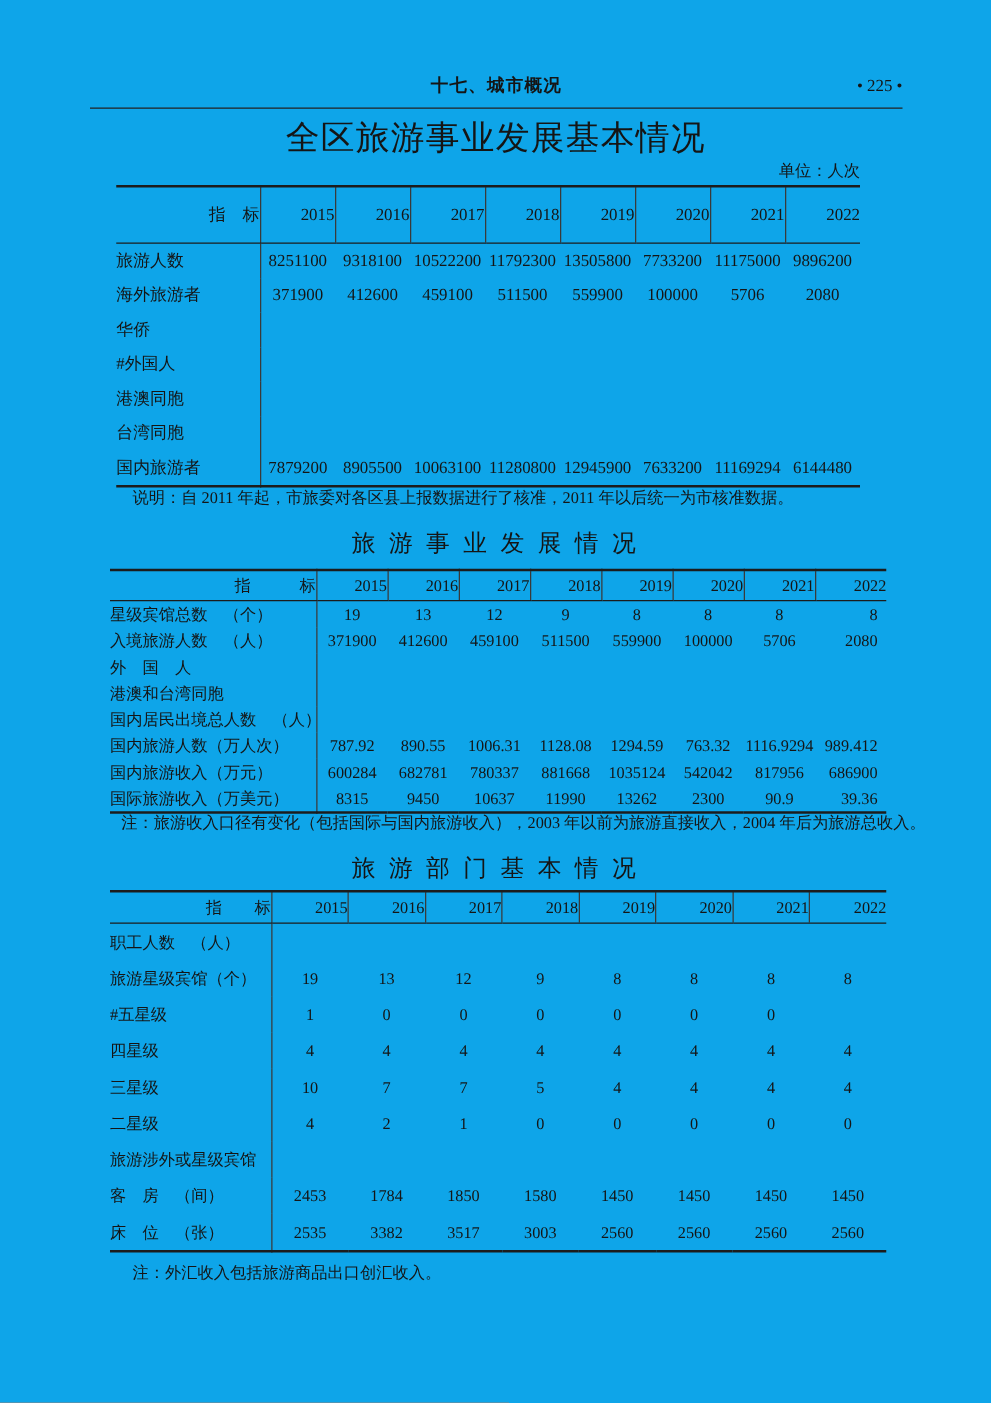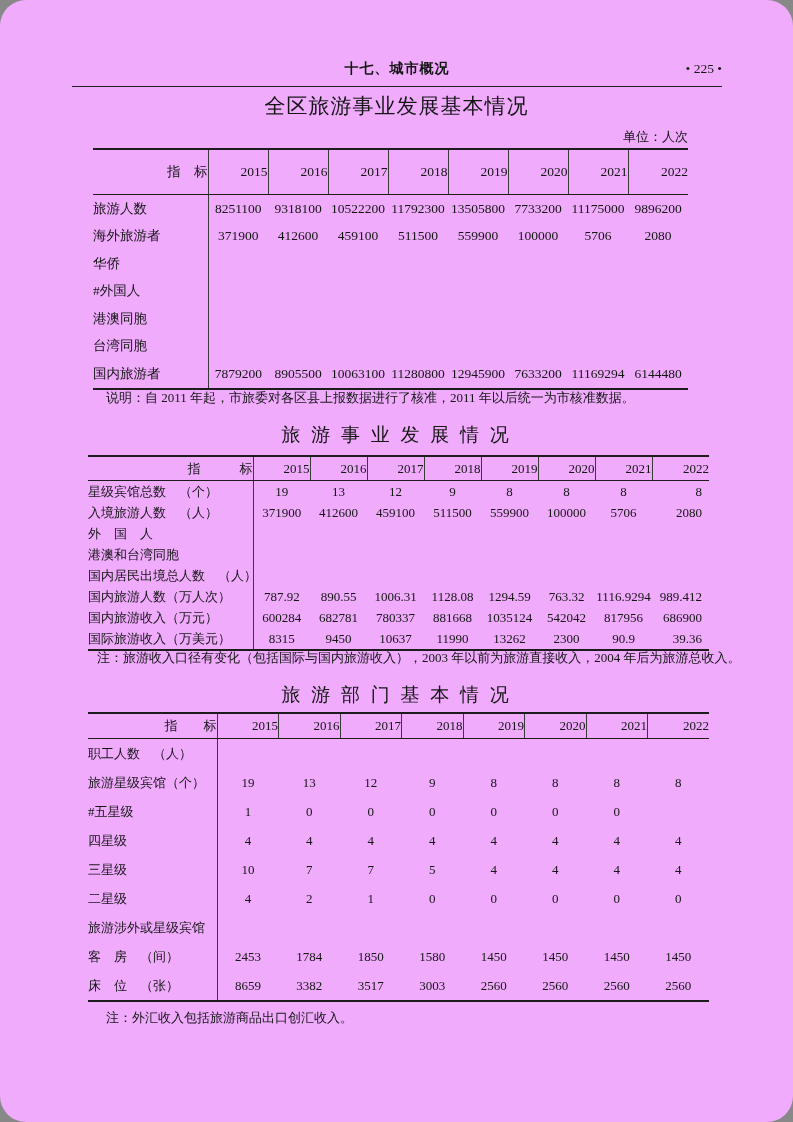--- a/index.html
+++ b/index.html
@@ -1,36 +1,35 @@
 <!DOCTYPE html>
 <html><head>
 <meta charset="utf-8">
 <style>
   html,body { margin:0; padding:0; background:#888; }
   .page {
     position:relative; width:793px; height:1122px; margin:0 auto;
-    background:#f0abfc; color:#151515;
+    background:#0ea5e9; color:#151515;
     font-family:"Liberation Serif","DejaVu Serif",serif;
     overflow:hidden;
-    border-radius:26px;
   }
   
   .page-header { position:absolute; top:60px; left:72px; width:650px; height:20px; }
   .chapter {
     position:absolute; left:0; right:0; text-align:center;
     font-family:"Liberation Sans","DejaVu Sans",sans-serif;
     font-weight:bold; font-size:14px; letter-spacing:1px;
   }
   .pageno { position:absolute; right:0; top:1px; font-size:13.5px; }
   .header-rule { position:absolute; top:86px; left:72px; width:650px; border-top:1.5px solid #222; }
 
   
   .main-title {
     position:absolute; top:92px; left:0; width:793px; margin:0;
-    text-align:center; font-size:21px; font-weight:500; letter-spacing:1px;
+    text-align:center; font-size:27px; font-weight:500; letter-spacing:1px;
   }
   .sec-title {
     position:absolute; left:0; width:793px; margin:0;
     text-align:center; font-size:19px; font-weight:500; letter-spacing:3px;
   }
   .t2-title { top:422px; }
   .t3-title { top:682px; }
   .unit-label { position:absolute; top:128px; left:93px; width:595px; text-align:right; font-size:13px; }
   .note { position:absolute; font-size:13px; white-space:nowrap; }
   .note1 { top:389px; left:106px; }
@@ -427,21 +426,21 @@
             <td class="num">1784</td>
             <td class="num">1850</td>
             <td class="num">1580</td>
             <td class="num">1450</td>
             <td class="num">1450</td>
             <td class="num">1450</td>
             <td class="num">1450</td>
           </tr>
           <tr>
             <td class="lbl lbl-center">床　位　（张）</td>
-            <td class="num">8659</td>
+            <td class="num">2535</td>
             <td class="num">3382</td>
             <td class="num">3517</td>
             <td class="num">3003</td>
             <td class="num">2560</td>
             <td class="num">2560</td>
             <td class="num">2560</td>
             <td class="num">2560</td>
           </tr>
         </tbody>
       </table>

